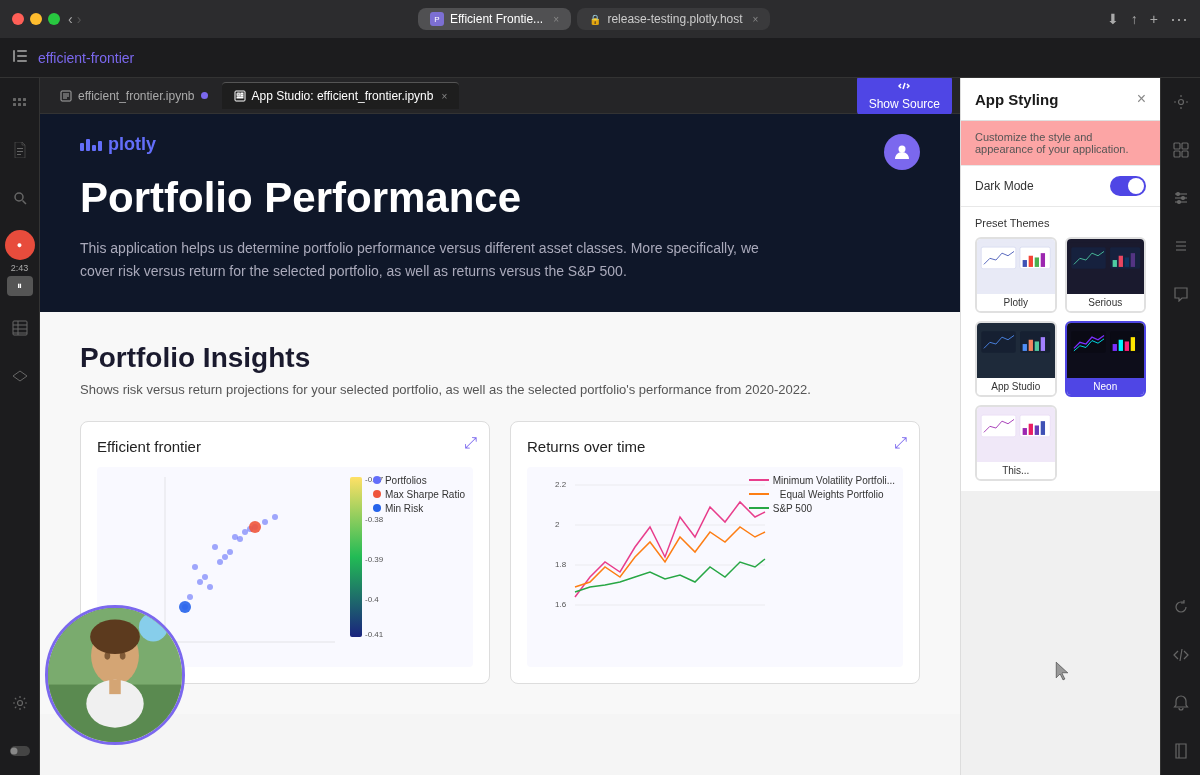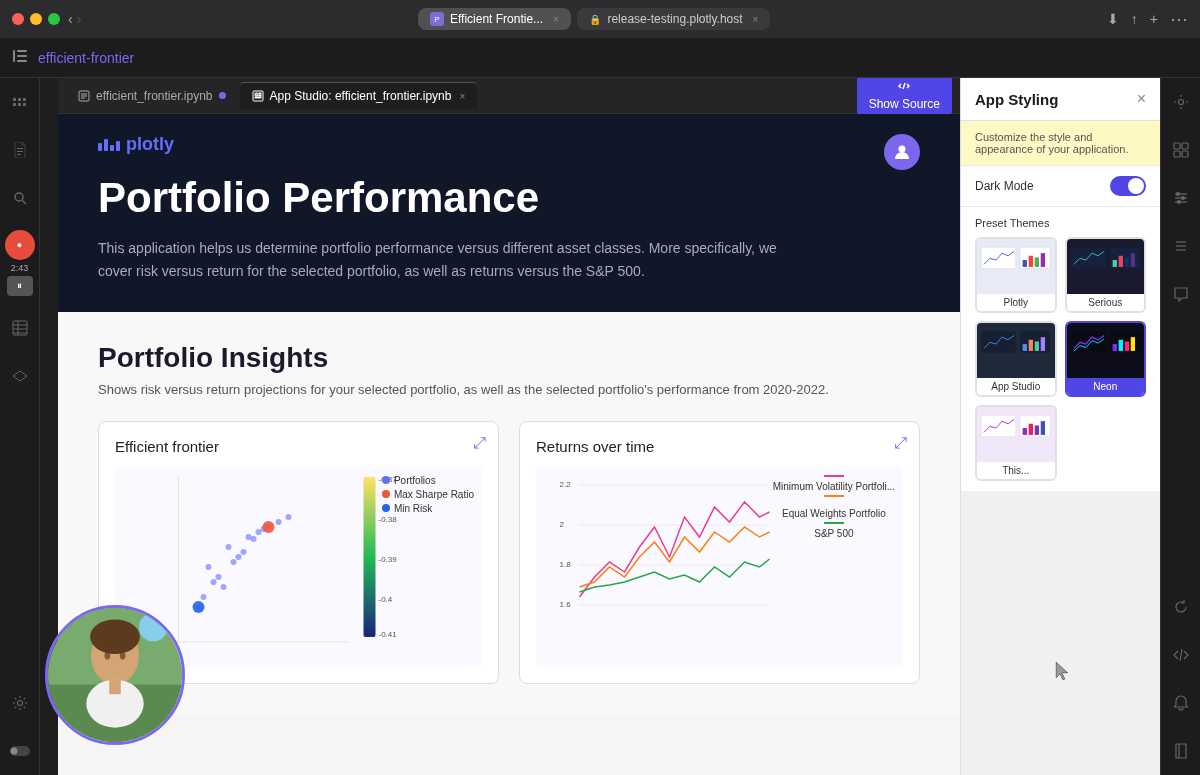--- a/index.html
+++ b/index.html
@@ -65,21 +65,20 @@
     .recording-text { font-size: 9px; color: white; font-weight: bold; }
     .timer-text { font-size: 9px; color: #aaa; }
     .pause-btn { background: #555; border-radius: 4px; width: 26px; height: 20px; display: flex; align-items: center; justify-content: center; color: white; font-size: 10px; cursor: pointer; }
 
     
     .content-area {
       flex: 1;
       display: flex;
       flex-direction: column;
       overflow: hidden;
-      margin-left: 18px;
     }
 
     
     .tab-strip {
       background: #252527;
       display: flex;
       align-items: center;
       height: 36px;
       padding: 0 8px;
       border-bottom: 1px solid #333;
@@ -154,21 +153,21 @@
     .chart-body { height: 200px; background: #f9f9ff; border-radius: 4px; position: relative; overflow: hidden; }
 
     
     .ef-legend { position: absolute; top: 8px; right: 8px; font-size: 10px; color: #333; }
     .ef-legend-item { display: flex; align-items: center; gap: 4px; margin-bottom: 3px; }
     .ef-dot { width: 8px; height: 8px; border-radius: 50%; }
 
     
     .returns-body { position: relative; background: #f9f9ff; }
     .returns-legend { position: absolute; top: 8px; right: 8px; font-size: 10px; color: #333; }
-    .ret-legend-item { display: flex; align-items: center; gap: 4px; margin-bottom: 3px; flex-direction: column; }
+    .ret-legend-item { display: flex; align-items: center; gap: 4px; margin-bottom: 3px; }
     .ret-line { width: 20px; height: 2px; }
 
     
     .webcam-circle {
       position: fixed;
       bottom: 30px;
       left: 45px;
       width: 140px;
       height: 140px;
       border-radius: 50%;
@@ -190,21 +189,21 @@
     .panel-header {
       background: white;
       padding: 12px 14px;
       display: flex;
       align-items: center;
       justify-content: space-between;
       border-bottom: 1px solid #e0e0e0;
     }
     .panel-title { font-size: 15px; font-weight: 600; color: #1a1a1a; }
     .panel-close { color: #888; cursor: pointer; font-size: 16px; }
-    .panel-desc { font-size: 11px; color: #555; padding: 10px 14px; background: #fef9c3; border-bottom: 1px solid #e8e8e8; }
+    .panel-desc { font-size: 11px; color: #555; padding: 10px 14px; background: #fca5a5; border-bottom: 1px solid #e8e8e8; }
     .panel-section { padding: 10px 14px; background: white; border-bottom: 1px solid #e8e8e8; }
     .panel-section-label { font-size: 11px; color: #333; margin-bottom: 8px; font-weight: 500; }
     .toggle-row { display: flex; align-items: center; justify-content: space-between; }
     .toggle-label { font-size: 12px; color: #333; }
     .toggle { width: 36px; height: 20px; background: #4f46e5; border-radius: 10px; position: relative; cursor: pointer; }
     .toggle-knob { width: 16px; height: 16px; background: white; border-radius: 50%; position: absolute; top: 2px; right: 2px; transition: 0.2s; }
     .themes-section { padding: 10px 14px; background: white; }
     .themes-grid { display: grid; grid-template-columns: 1fr 1fr; gap: 8px; margin-top: 8px; }
     .theme-card {
       border-radius: 6px;

